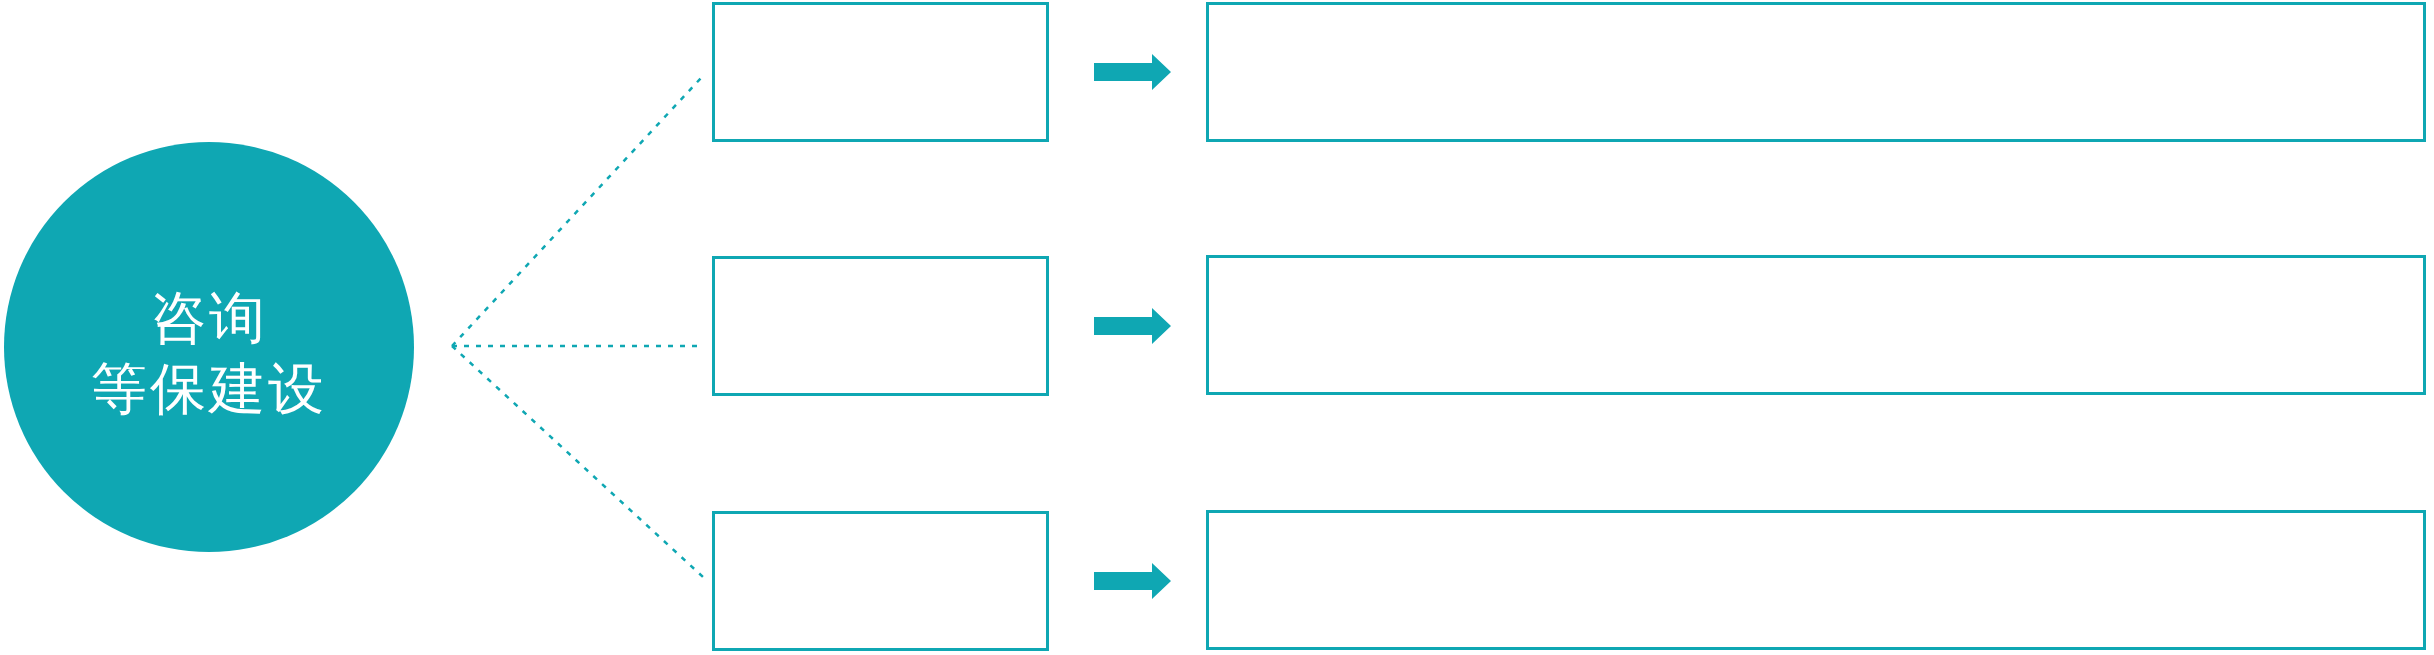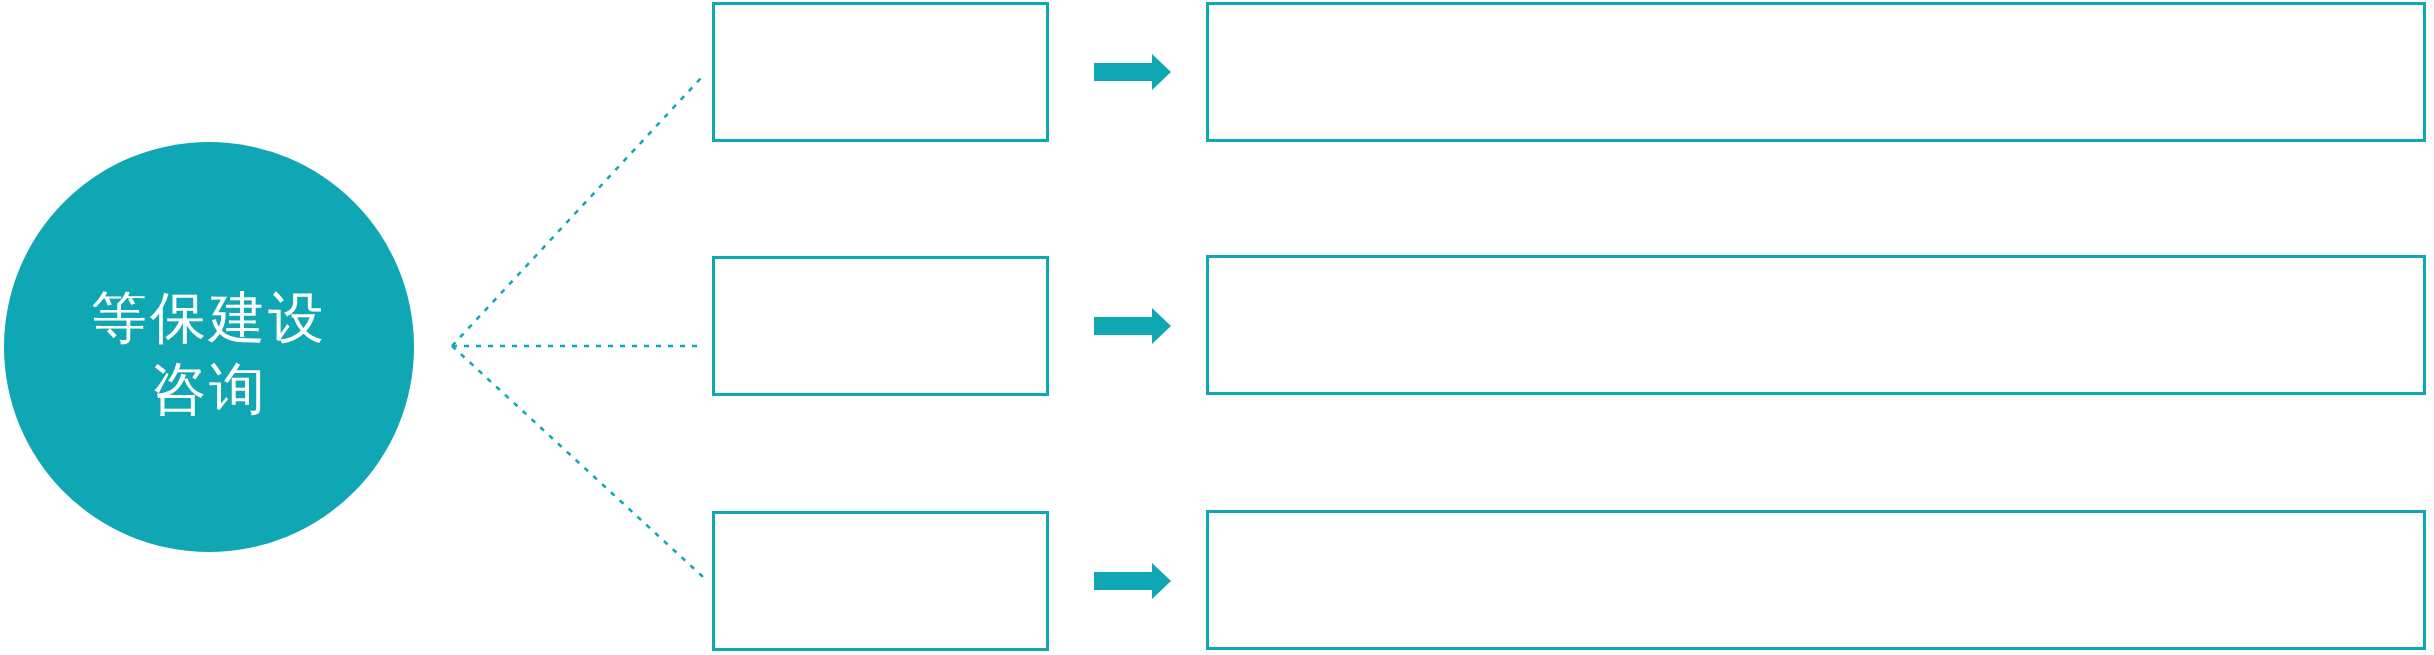--- a/index.html
+++ b/index.html
@@ -102,22 +102,22 @@
 <div class="canvas">
 
   <svg class="connectors" viewBox="0 0 2434 655" xmlns="http://www.w3.org/2000/svg">
     <line x1="452" y1="346" x2="701" y2="78" stroke="#0FA7B3" stroke-width="2.5" stroke-dasharray="5 7"></line>
     <line x1="452" y1="346" x2="700" y2="346" stroke="#0FA7B3" stroke-width="2.5" stroke-dasharray="5 7"></line>
     <line x1="452" y1="346" x2="703" y2="577" stroke="#0FA7B3" stroke-width="2.5" stroke-dasharray="5 7"></line>
   </svg>
 
   <div class="hub-circle">
     <div class="hub-label">
+      <div>咨询</div>
       <div>等保建设</div>
-      <div>咨询</div>
     </div>
   </div>
 
   <div class="row1">
     <div class="small-box"></div>
     <div class="arrow">
       <svg viewBox="0 0 78 38" xmlns="http://www.w3.org/2000/svg">
         <polygon points="0,10 58,10 58,1 77,19 58,37 58,28 0,28"></polygon>
       </svg>
     </div>

